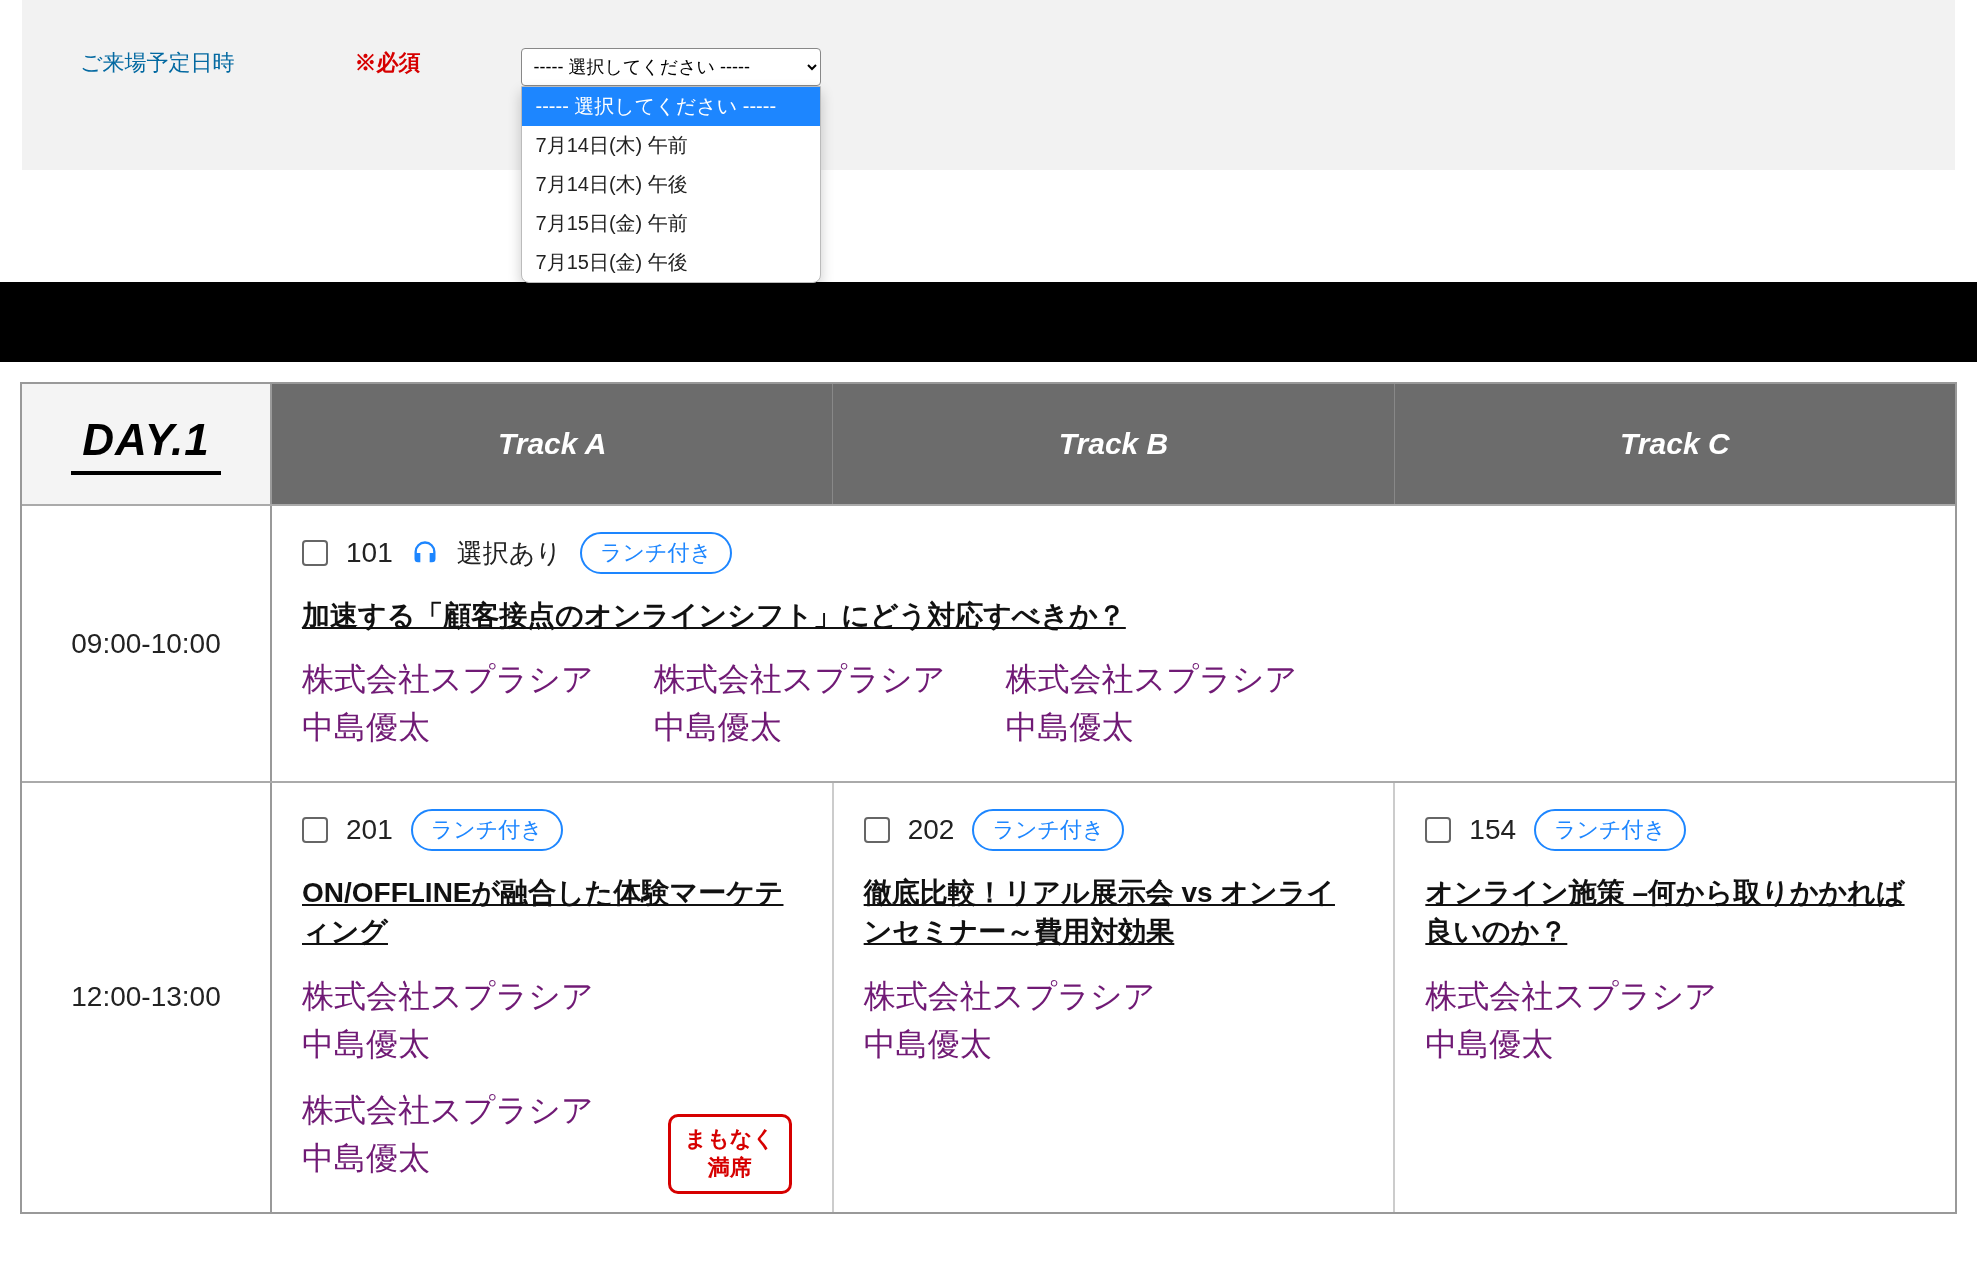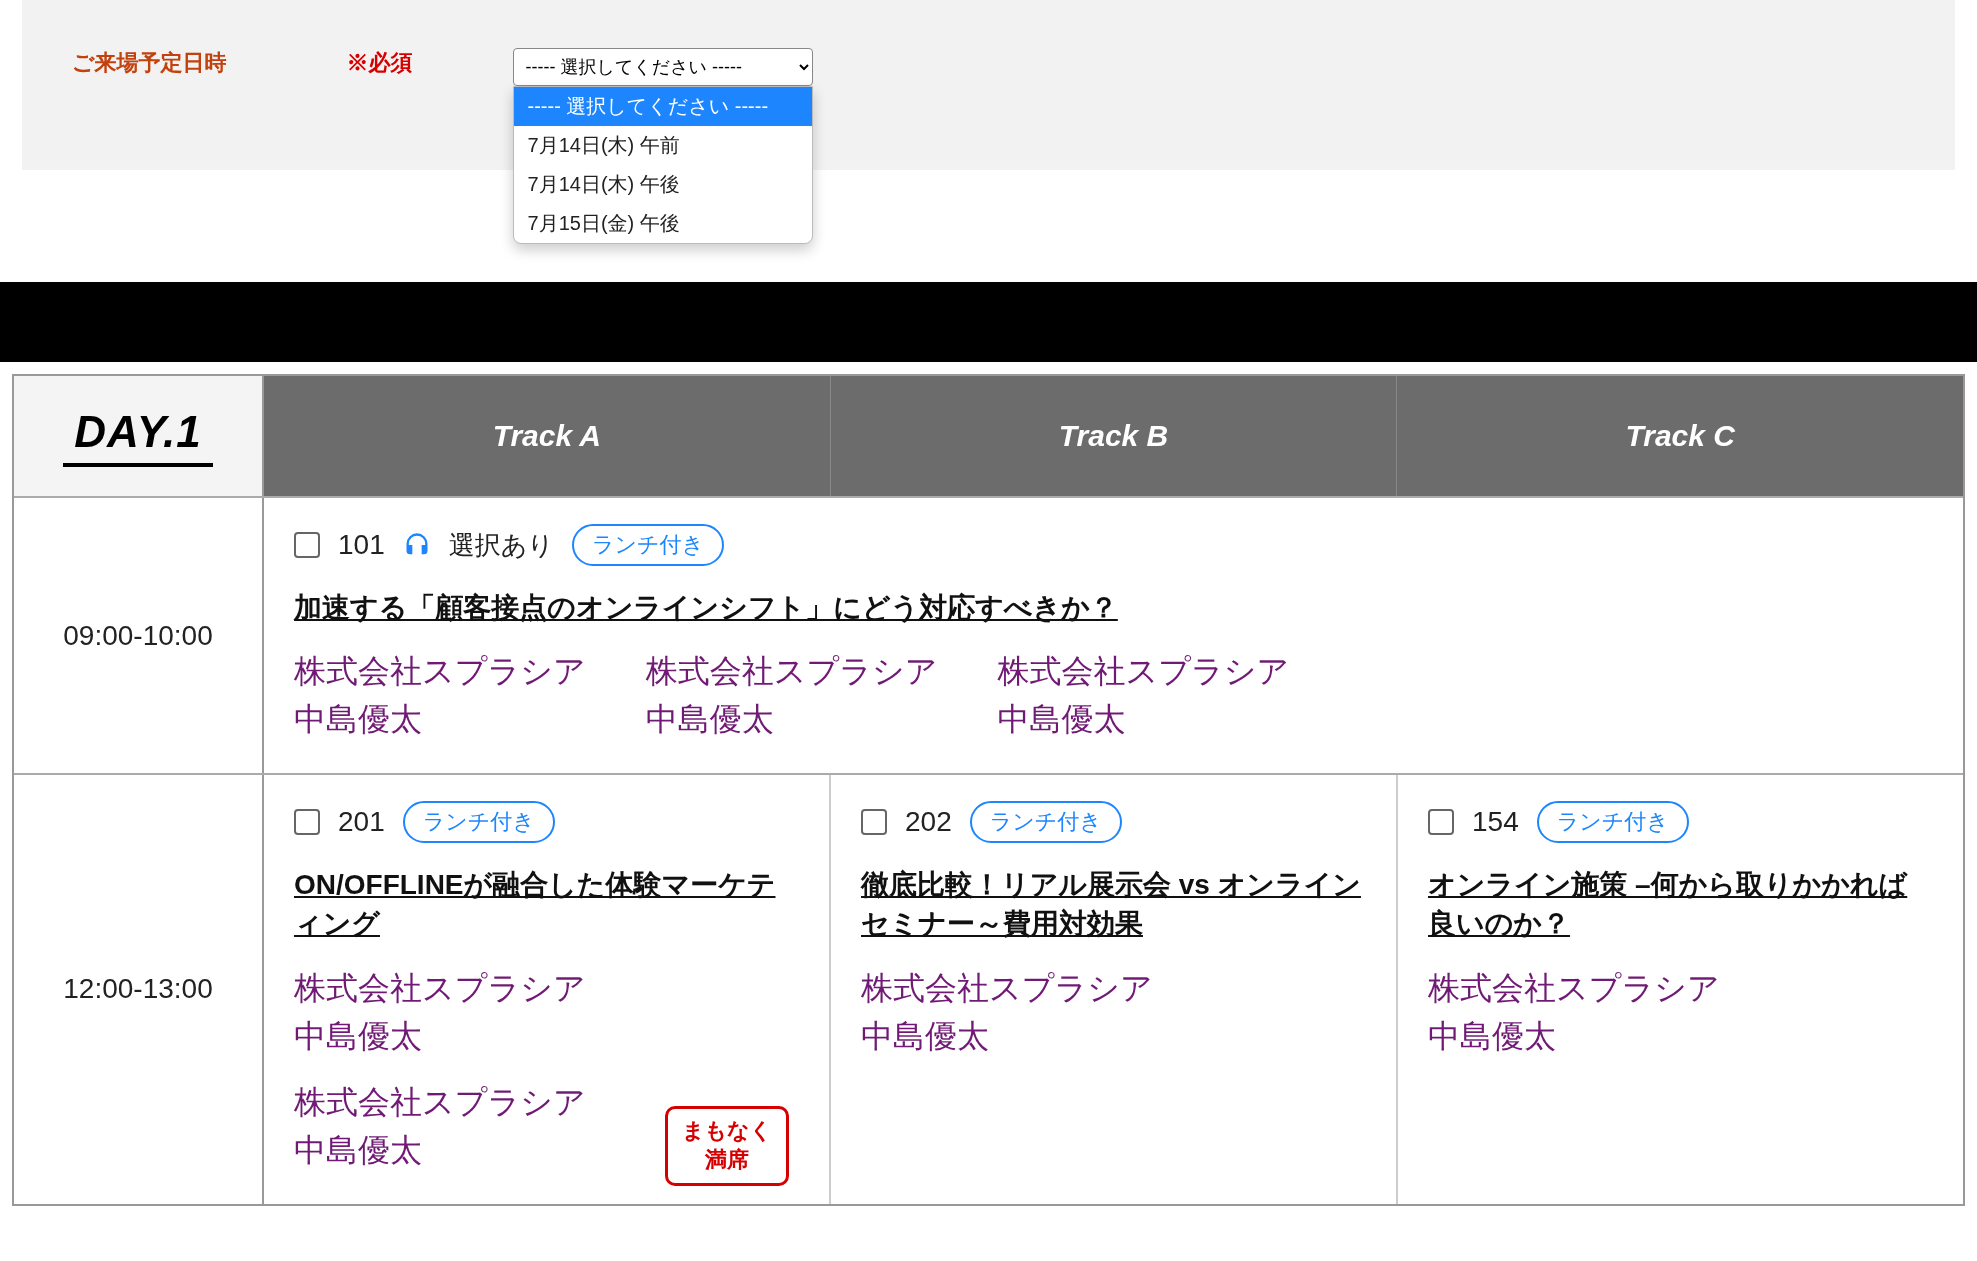--- a/index.html
+++ b/index.html
@@ -9,39 +9,39 @@
 
   
   .form-wrap { background: #fff; padding: 0 22px 22px; }
   .form-row {
     background: #f2f2f2;
     display: flex;
     align-items: flex-start;
     padding: 48px 50px 84px;
     position: relative;
   }
-  .form-label { font-weight: 700; font-size: 22px; color: #c2410c; margin-right: 120px; }
+  .form-label { font-weight: 400; font-size: 22px; color: #0369a1; margin-right: 120px; margin-left: 8px; }
   .required { color: #d60000; font-weight: 700; font-size: 22px; margin-right: 100px; }
   .select-wrap { position: relative; }
   select.date-select {
     width: 300px; height: 38px; font-size: 18px; padding: 4px 8px;
     border: 1px solid #888; border-radius: 4px; background: #fff;
   }
   .dropdown {
     position: absolute; top: 38px; left: 0; width: 300px;
     background: #fff; border: 1px solid #bbb; border-radius: 0 0 8px 8px;
     box-shadow: 0 6px 14px rgba(0,0,0,0.2); z-index: 10;
   }
   .dropdown .opt { padding: 6px 14px; font-size: 20px; color: #222; }
   .dropdown .opt.sel { background: #1d86ff; color: #fff; }
   .white-gap { height: 90px; background: #fff; }
   .black-gap { height: 80px; background: #000; }
 
   
-  .sched-wrap { background: #fff; padding: 12px; }
+  .sched-wrap { background: #fff; padding: 20px; }
   .sched { width: 100%; border: 2px solid #999; background: #fff; }
 
   .sched-head { display: flex; }
   .day-cell {
     width: 250px; background: #f4f4f4; border-right: 2px solid #999;
     display: flex; flex-direction: column; align-items: center; justify-content: center;
     padding: 22px 0 20px;
   }
   .day-label { font-size: 44px; font-weight: 800; font-style: italic; color: #000; letter-spacing: 1px; }
   .day-underline { width: 150px; height: 4px; background: #000; margin-top: 6px; }
@@ -97,20 +97,21 @@
       <div class="form-label">ご来場予定日時</div>
       <div class="required">※必須</div>
       <div class="select-wrap">
         <select class="date-select">
           <option>----- 選択してください -----</option>
         </select>
         <div class="dropdown">
           <div class="opt sel">----- 選択してください -----</div>
           <div class="opt">7月14日(木) 午前</div>
           <div class="opt">7月14日(木) 午後</div>
+          <div class="opt">7月15日(金) 午前</div>
           <div class="opt">7月15日(金) 午後</div>
         </div>
       </div>
     </div>
     <div class="white-gap"></div>
   </div>
 
   <div class="black-gap"></div>
 
   <div class="sched-wrap">

